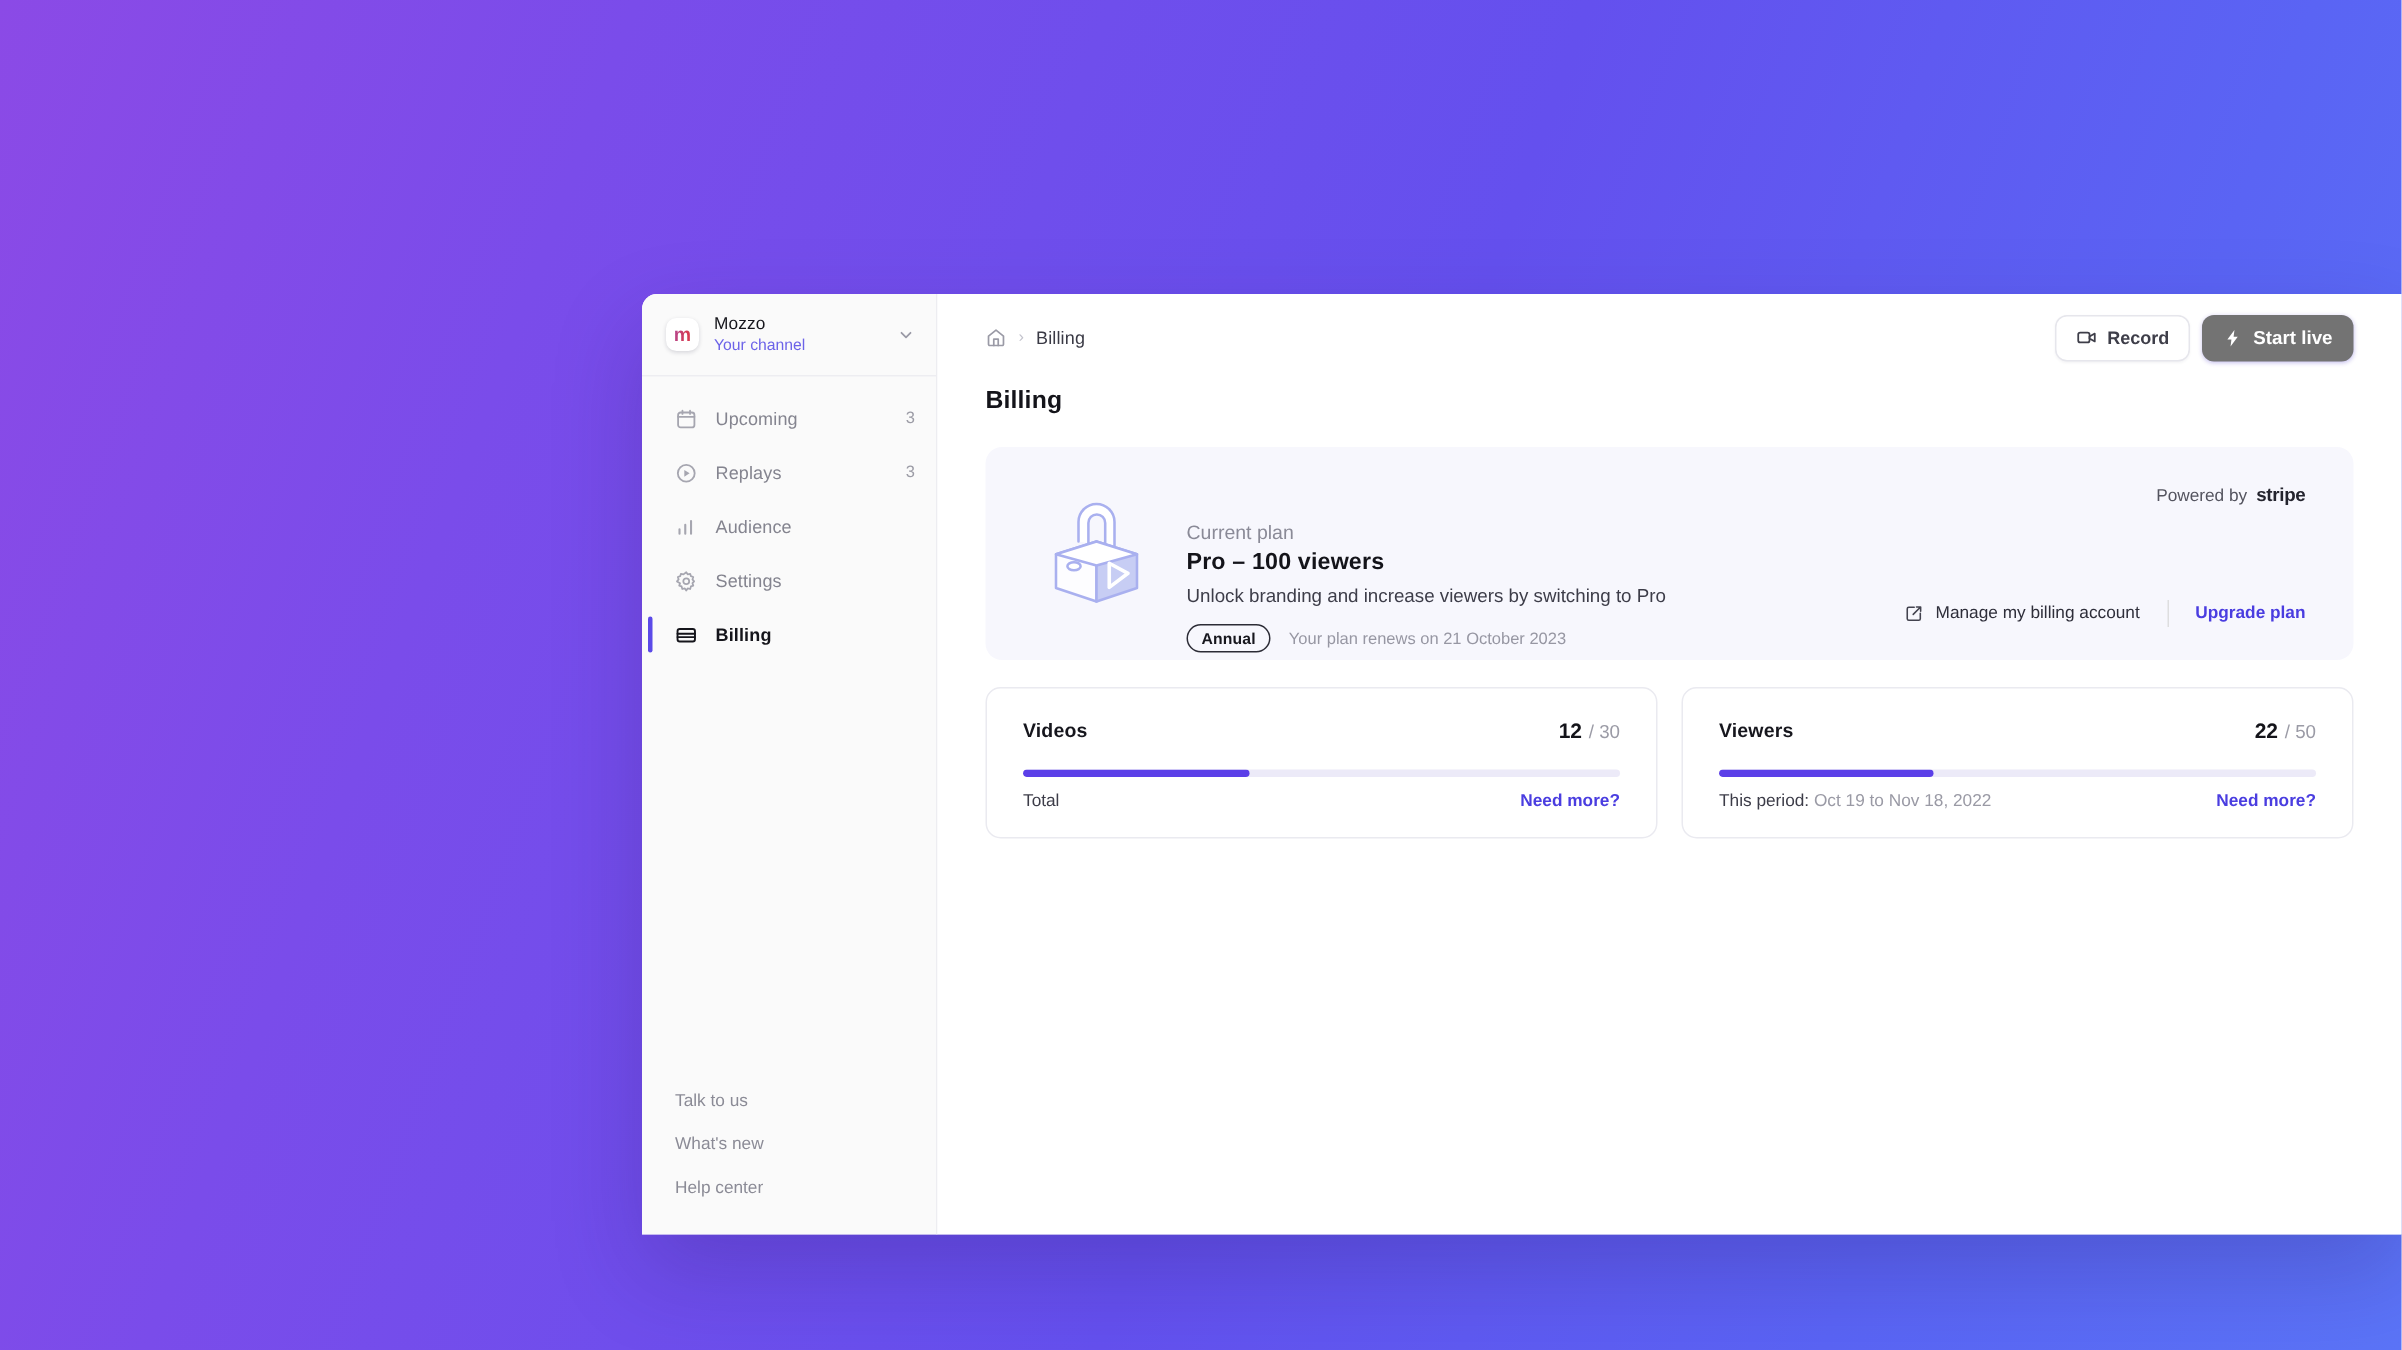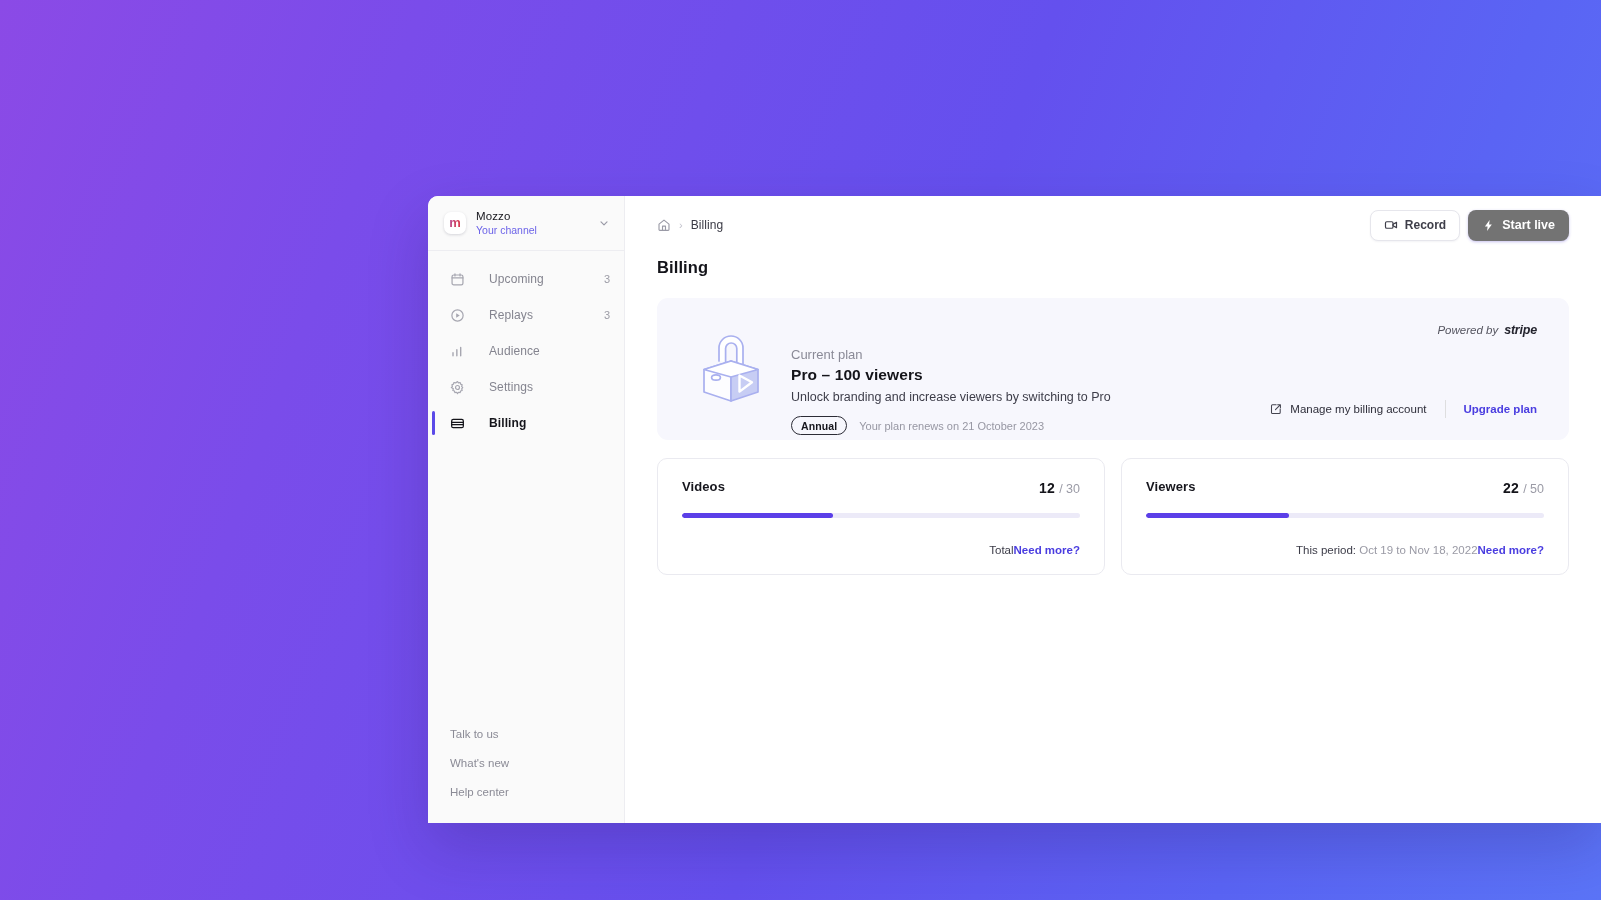--- a/index.html
+++ b/index.html
@@ -94,21 +94,21 @@
 
   .nav { padding-top: 10px; }
 
   .nav-item {
     position: relative;
     height: 36px;
     display: flex;
     align-items: center;
     padding: 0 14px 0 22px;
     cursor: pointer;
-    gap: 24px;
+    gap: 12px;
   }
   .nav-item .nav-icon {
     width: 15px; height: 15px;
     flex: 0 0 15px;
     color: #a6a6b0;
     display: flex; align-items: center; justify-content: center;
   }
   .nav-item .nav-icon svg { display: block; width: 15px; height: 15px; }
   .nav-label {
     flex: 1 1 auto;
@@ -268,21 +268,20 @@
     color: #9797a3;
   }
 
   .stripe-badge {
     position: absolute;
     top: 25px;
     right: 32px;
     display: flex;
     align-items: baseline;
     gap: 6px;
-    font-style: italic;
   }
   .stripe-badge .pw {
     font-size: 11.5px;
     color: #54545f;
   }
   .stripe-badge .sw {
     font-size: 12.5px;
     font-weight: 700;
     color: #24242e;
     letter-spacing: -.2px;
@@ -365,24 +364,23 @@
     background: #eceaf8;
     overflow: hidden;
   }
   .fill {
     height: 100%;
     border-radius: 4px;
     background: #5b3fe8;
   }
 
   .usage-foot {
-    margin-top: 26px;
+    margin-top: 10px;
     display: flex;
     align-items: baseline;
-    text-align: right;
   }
   .usage-sub {
     flex: 1 1 auto;
     font-size: 11.5px;
     color: #3c3c48;
   }
   .usage-sub .muted { color: #9a9aa5; }
   .need-more {
     font-size: 11.5px;
     font-weight: 700;

